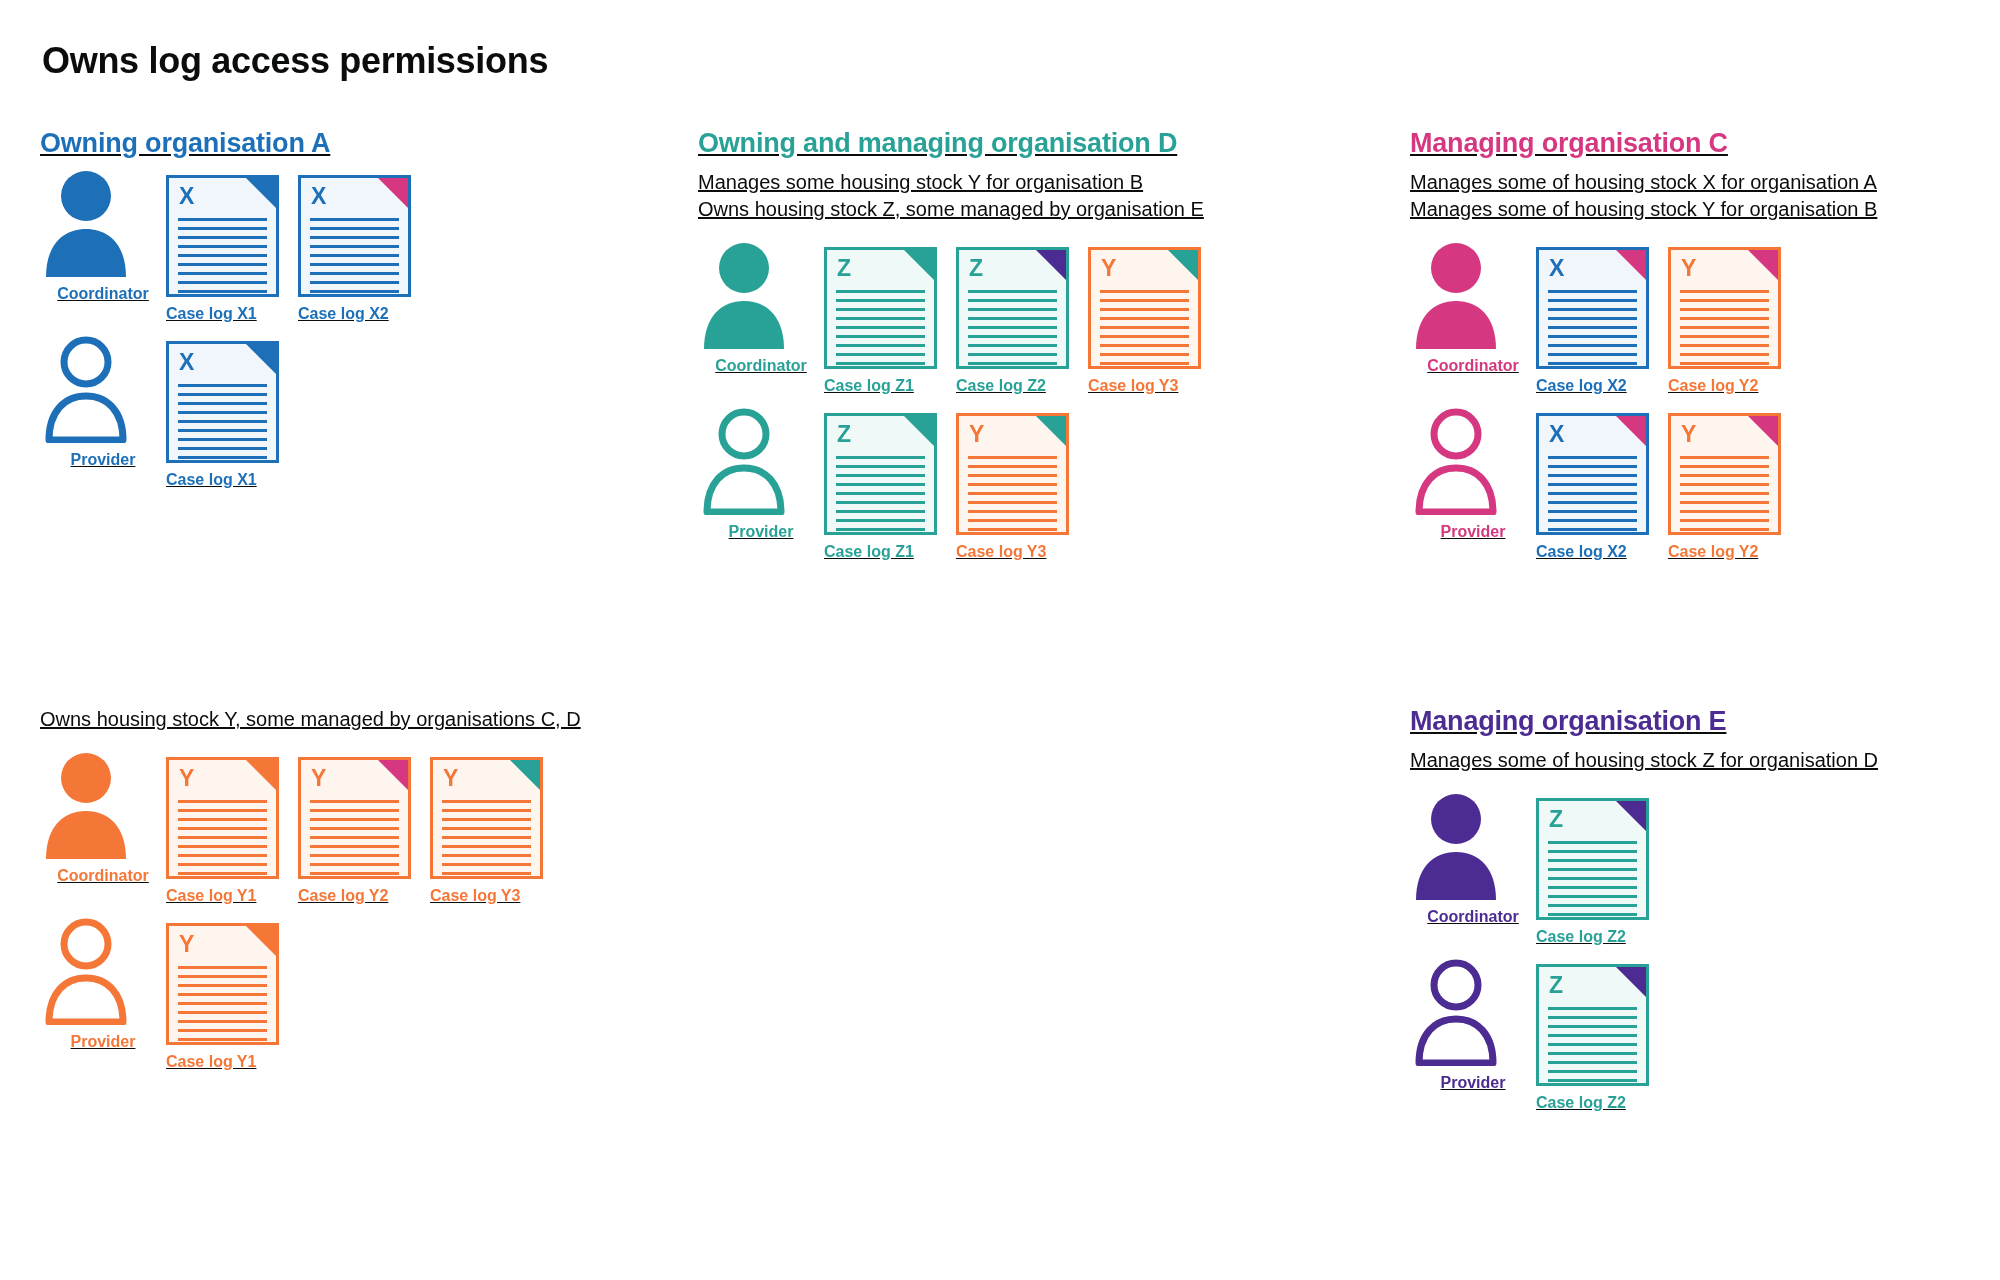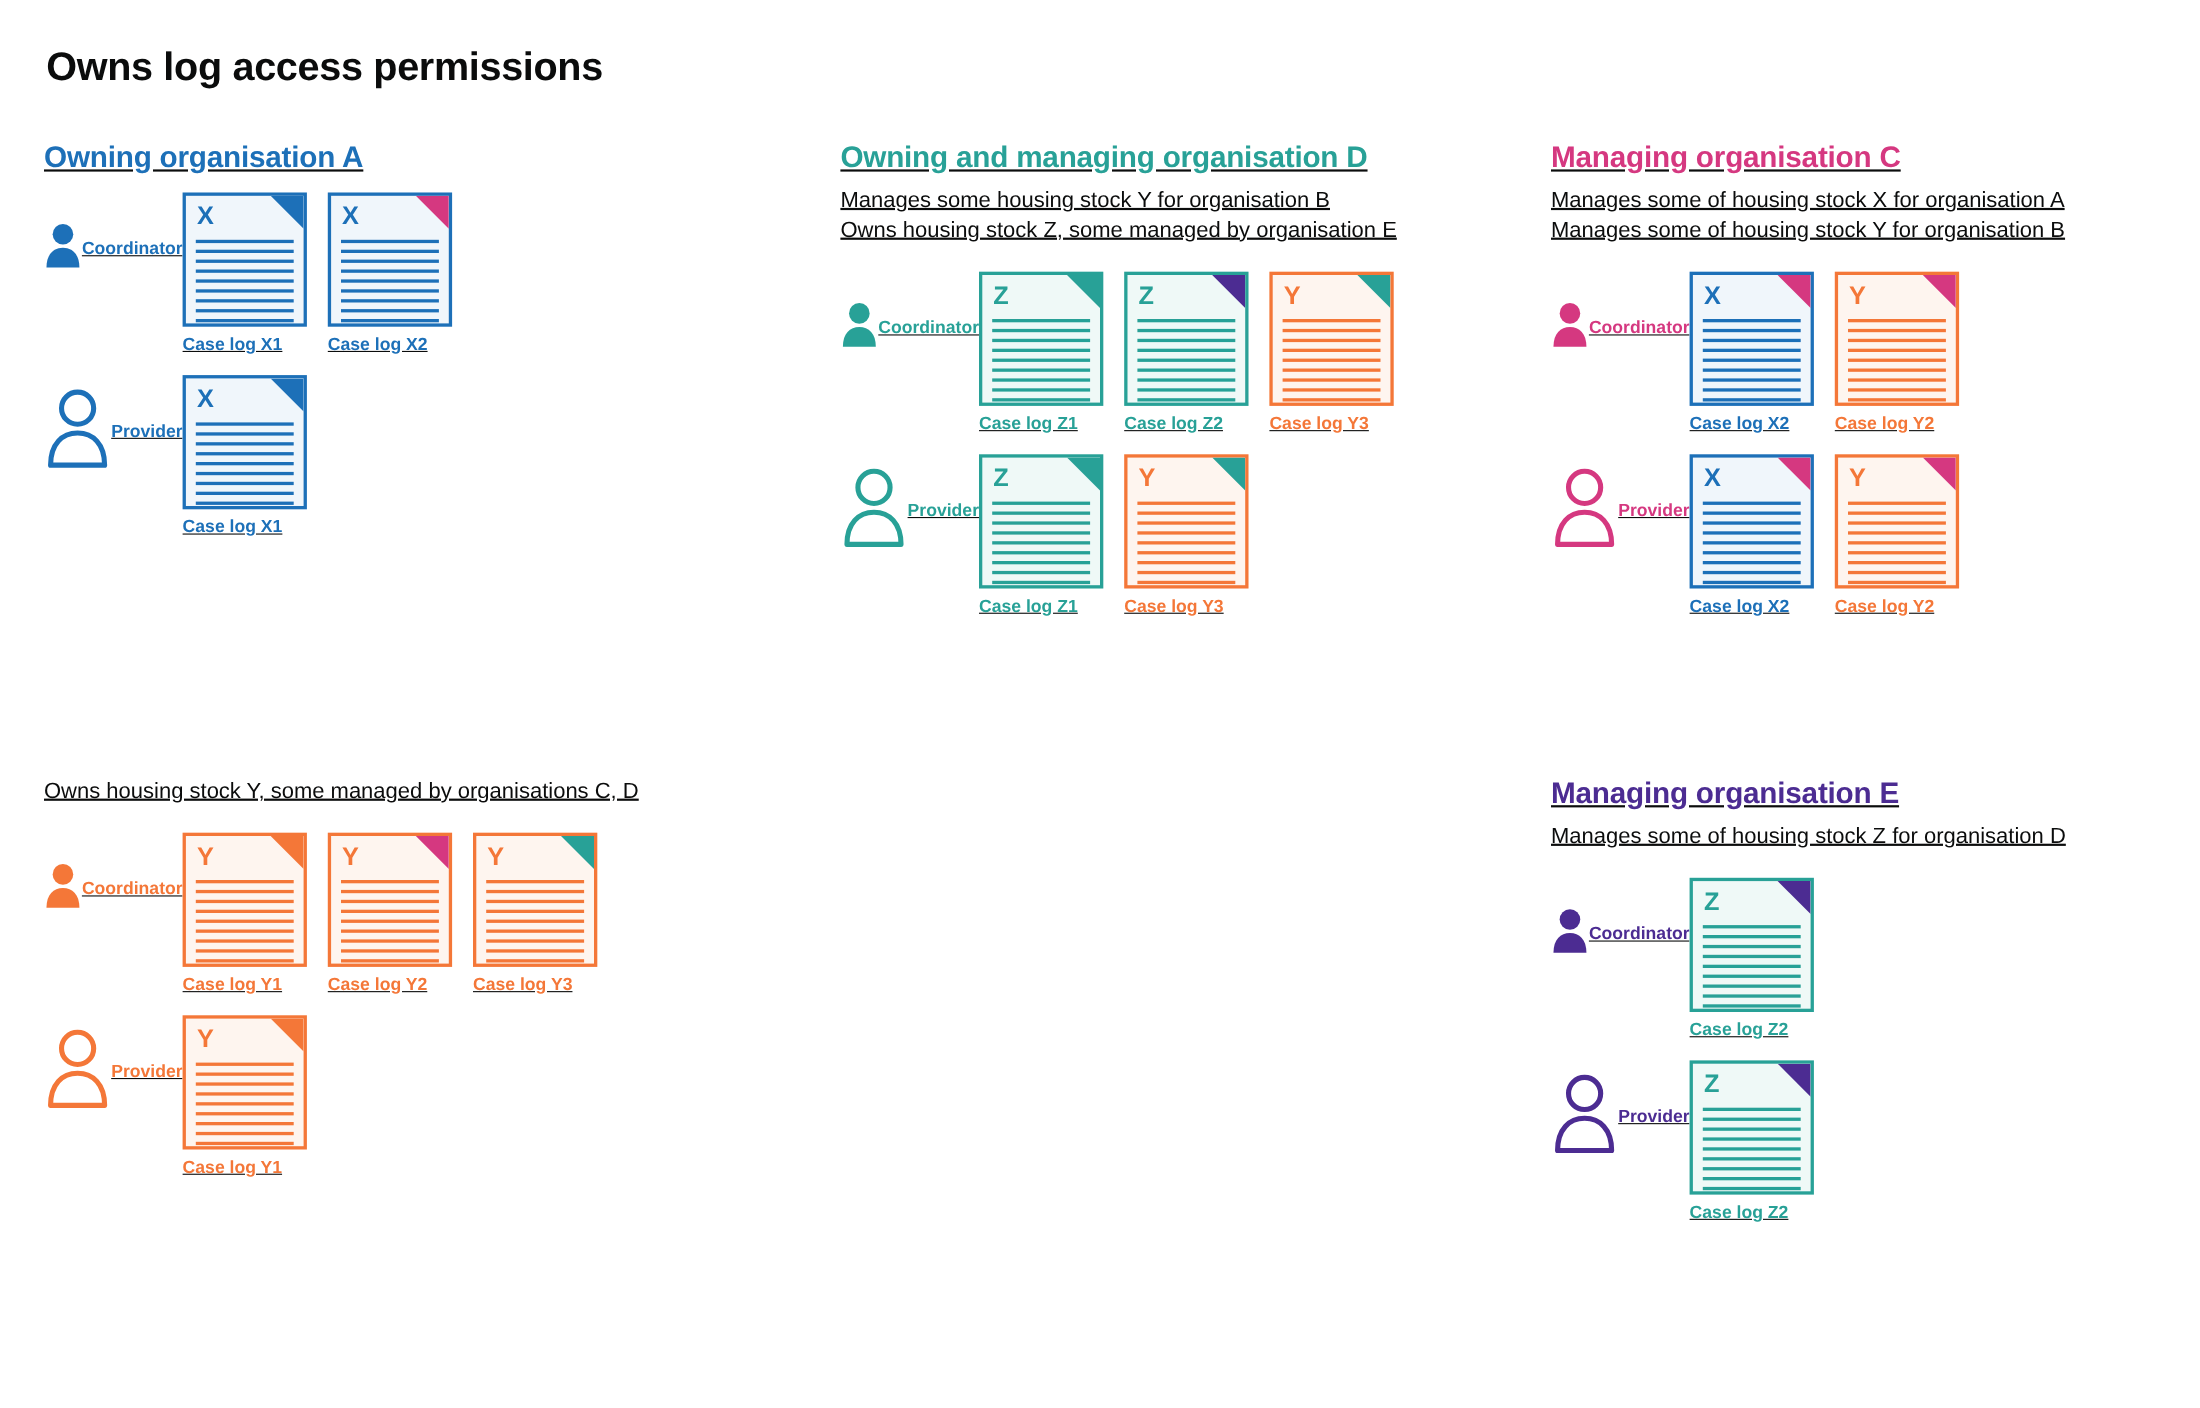--- a/index.html
+++ b/index.html
@@ -46,22 +46,21 @@
 
   .role-row {
     display: flex;
     align-items: flex-start;
     margin-bottom: 12px;
   }
   .person-block {
     width: 126px;
     flex: 0 0 126px;
     display: flex;
-    flex-direction: row;
-    align-items: center;
+    flex-direction: column;
   }
   .person-svg { display: block; }
   .role-label {
     font-size: 16px;
     font-weight: bold;
     margin-top: 8px;
     text-align: center;
   }
   .docs {
     display: flex;
@@ -186,21 +185,21 @@
                   <i style="background: rgb(29, 112, 184);"></i>
                   <i style="background: rgb(29, 112, 184);"></i>
                   <i style="background: rgb(29, 112, 184);"></i>
                 </div>
               </div>
               <div class="doc-caption" style="color: rgb(29, 112, 184);">Case log X1</div>
             </div>
           </div>
         </div>
       </div>
-      <div class="col" style="left: 724px; top: 0px;">
+      <div class="col" style="left: 658px; top: 0px;">
         <h2 class="group-title" style="color: rgb(40, 161, 151);">Owning and managing organisation D</h2>
         <div class="group-desc">
           <div>Manages some housing stock Y for organisation B</div>
           <div>Owns housing stock Z, some managed by organisation E</div>
         </div>
         <div class="role-row">
           <div class="person-block">
             <svg class="person-svg" width="92" height="108" viewBox="0 0 92 108">
               <circle cx="46" cy="27" r="25" fill="#28a197"></circle>
               <path d="M6 108 C6 76 23 60 46 60 C69 60 86 76 86 108 Z" fill="#28a197"></path>

